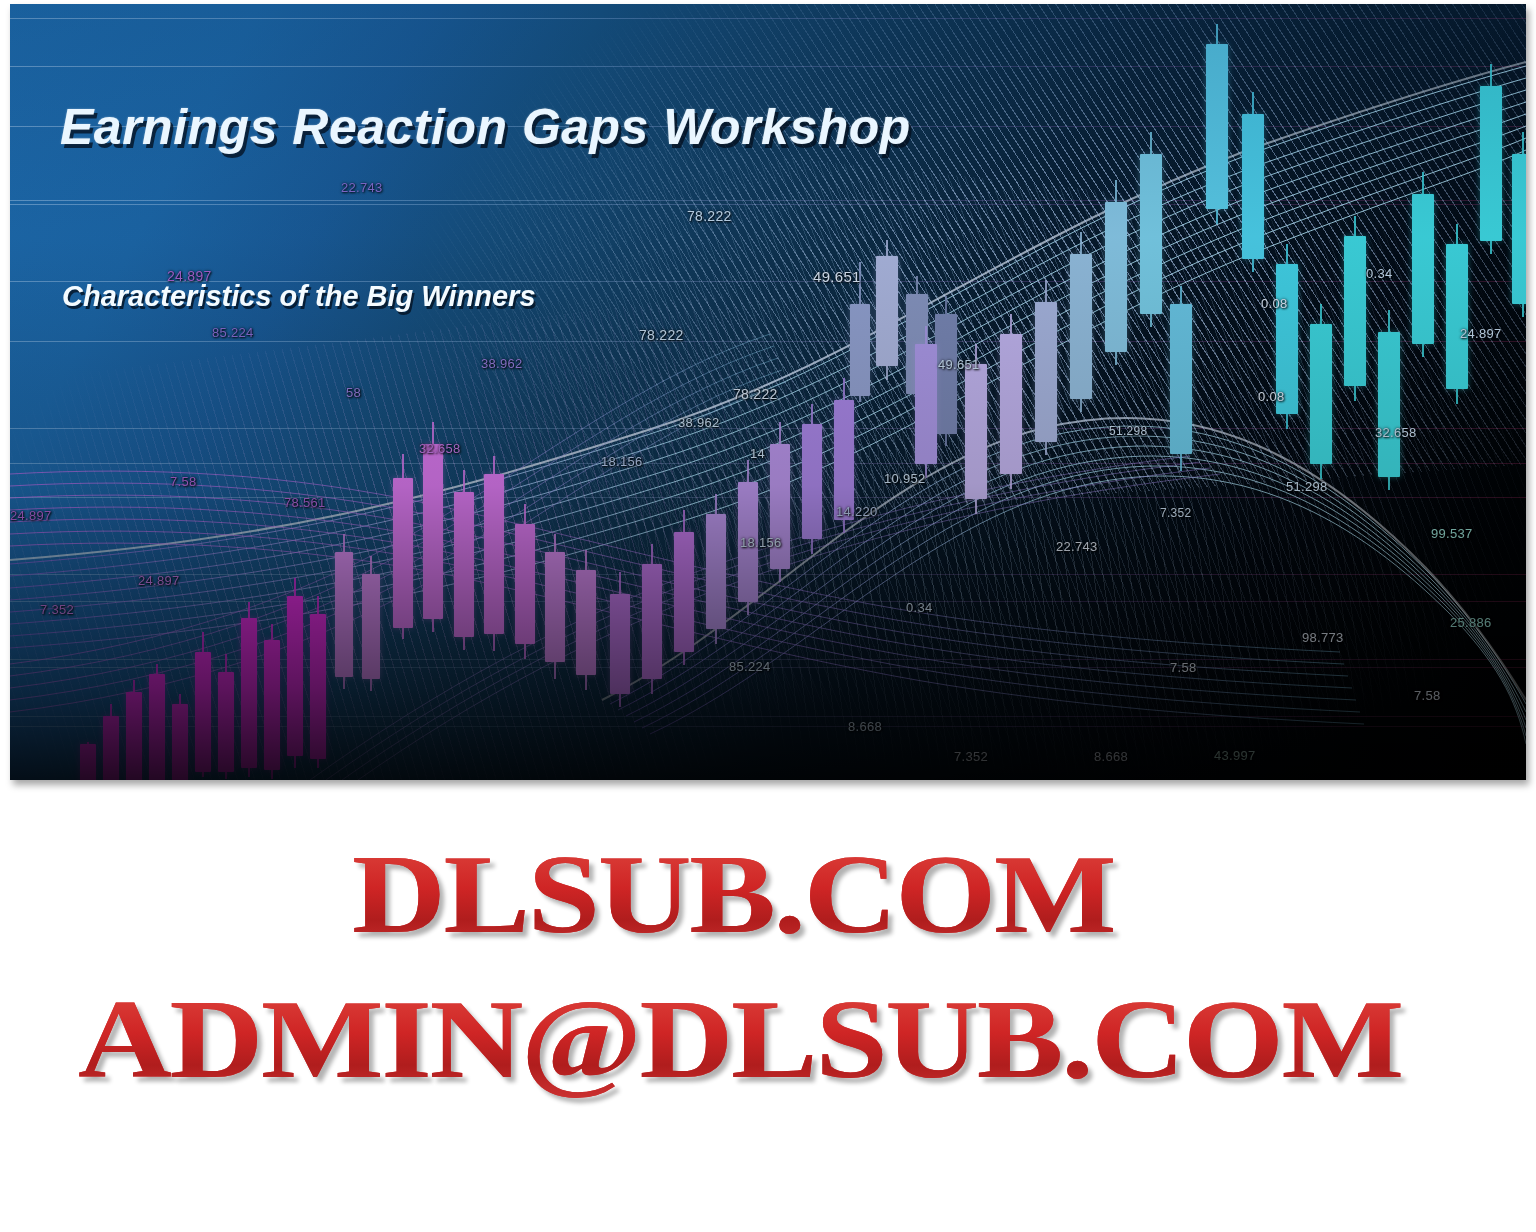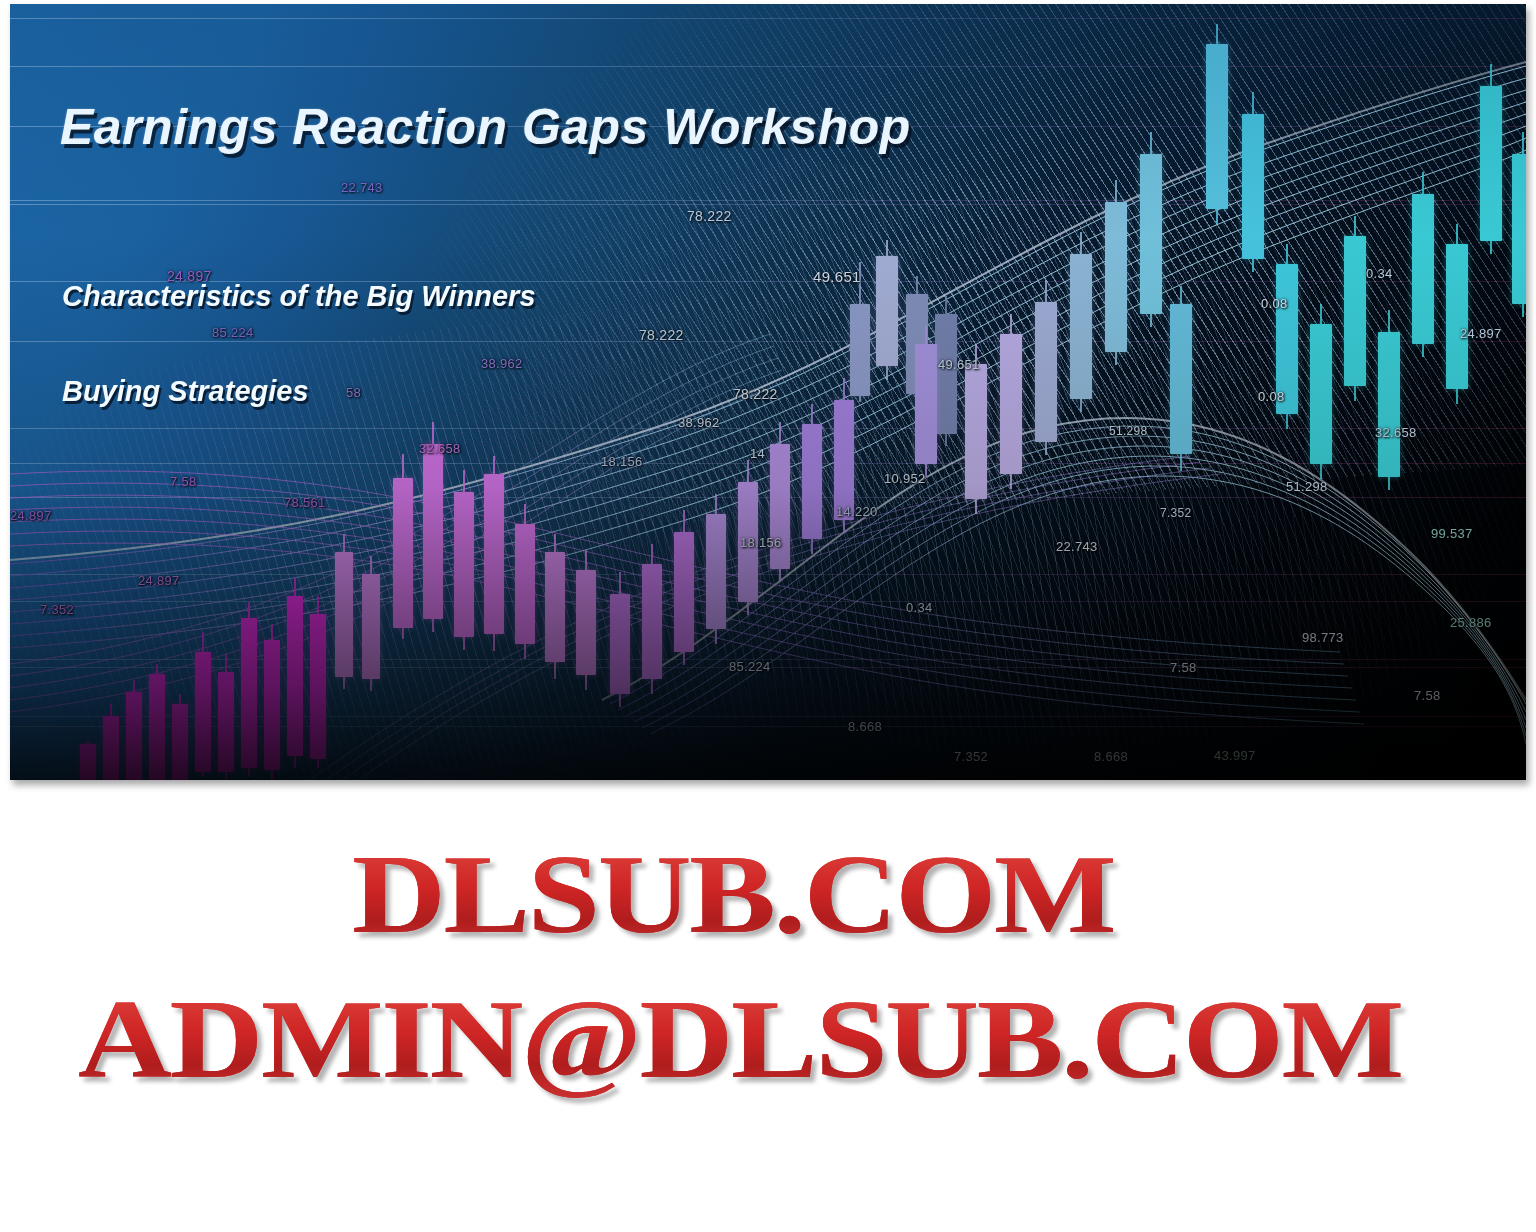--- a/index.html
+++ b/index.html
@@ -529,21 +529,20 @@
       <div class="num" style="left: 944px; top: 745px; color: rgb(232, 242, 255); font-size: 13px; text-shadow: rgba(0, 0, 0, 0.85) 0px 0px 3px, rgba(0, 0, 0, 0.9) 1px 1px 2px;">7.352</div>
       <div class="num" style="left: 1084px; top: 745px; color: rgb(232, 242, 255); font-size: 13px; text-shadow: rgba(0, 0, 0, 0.85) 0px 0px 3px, rgba(0, 0, 0, 0.9) 1px 1px 2px;">8.668</div>
       <div class="num" style="left: 1204px; top: 744px; color: rgb(191, 232, 220); font-size: 13px; text-shadow: rgba(0, 0, 0, 0.85) 0px 0px 3px, rgba(0, 0, 0, 0.9) 1px 1px 2px;">43.997</div>
     </div>
 
   <div class="layer" id="bg-vert"></div>
 
   <div id="headings">
     <div id="banner-sub1">Characteristics of the Big Winners</div>
     <div id="banner-title">Earnings Reaction Gaps Workshop</div>
-    <div id="banner-sub2">Buying Strategies</div>
   </div>
 </div>
 
 <div class="wm" id="wm1">DLSUB.COM</div>
 <div class="wm-inner" id="wm1b">DLSUB.COM</div>
 
 <div class="wm" id="wm2">ADMIN@DLSUB.COM</div>
 <div class="wm-inner" id="wm2b">ADMIN@DLSUB.COM</div>
 
 </body></html>

